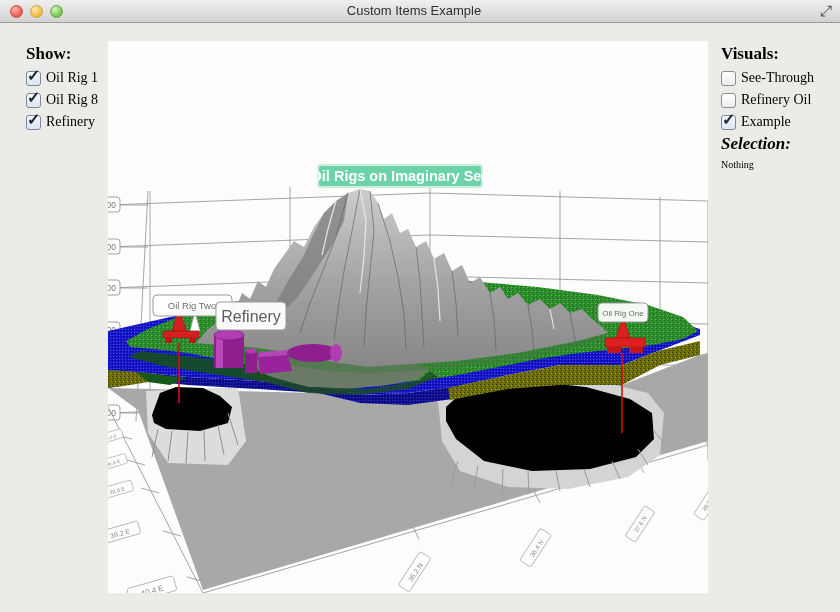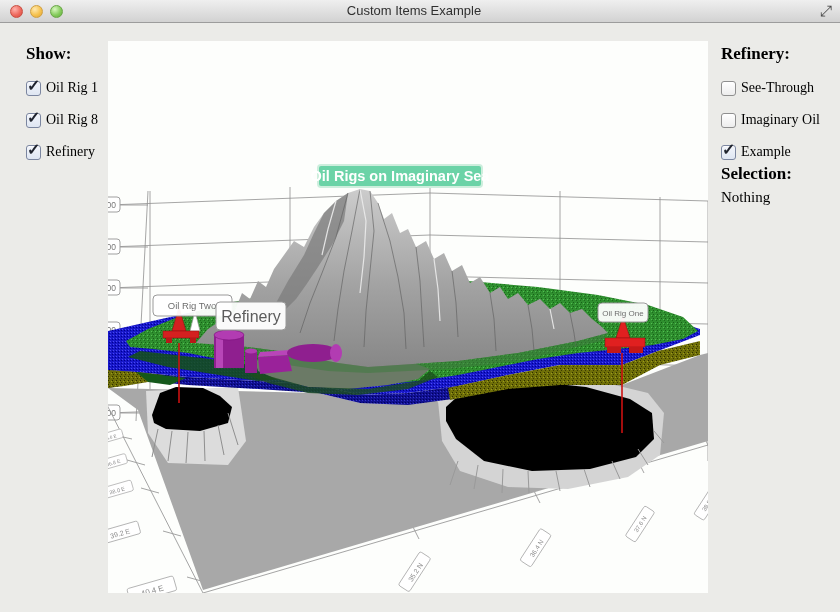--- a/index.html
+++ b/index.html
@@ -21,37 +21,37 @@
   .traffic{position:absolute;top:5px;width:13px;height:13px;border-radius:50%;}
   .t-close{left:10px;background:radial-gradient(circle at 35% 30%,#ffb3ad,#ee6a5f 55%,#d4473c);border:1px solid #c94f43;box-sizing:border-box;}
   .t-min{left:30px;background:radial-gradient(circle at 35% 30%,#ffe9b0,#f6c24f 55%,#dda337);border:1px solid #d0a043;box-sizing:border-box;}
   .t-zoom{left:50px;background:radial-gradient(circle at 35% 30%,#d8f7c0,#86cc5e 55%,#5ea93a);border:1px solid #6aa648;box-sizing:border-box;}
   .expand-glyph{position:absolute;right:8px;top:2px;font-size:15px;color:#4a4a4a;}
   
   .panel{position:absolute;font-family:"Liberation Serif",serif;color:#000;}
   .panel h3{font-size:17px;margin:0 0 5px 0;font-weight:bold;font-family:"Liberation Serif",serif;}
   .left-panel{left:26px;top:44px;width:80px;}
   .right-panel{left:721px;top:44px;width:115px;}
-  .cb-row{display:flex;align-items:center;margin:16px 0 6px 0;height:16px;}
+  .cb-row{display:flex;align-items:center;margin:6px 0 6px 0;height:16px;}
   .right-panel .cb-row{margin-bottom:4px;align-items:center;}
   .cb{
     width:13px;height:13px;border:1px solid #8f8f8f;border-radius:3px;
     background:linear-gradient(#ffffff,#ededed);
     margin-right:5px;position:relative;flex:0 0 13px;
     box-shadow:inset 0 1px 1px rgba(255,255,255,.8);
   }
   [data-checked="true"] .cb{background:linear-gradient(#f2f5fb,#dfe6f2);border-color:#7b86a0;}
   [data-checked="true"] .cb::after{
     content:"✓";position:absolute;left:0px;top:-6px;
     font-size:16px;font-weight:bold;color:#20242e;
     font-family:"Liberation Sans",sans-serif;
   }
   .cb-label{font-size:14px;white-space:nowrap;}
-  .sel-value{font-size:15px;margin-top:4px;}
-  .right-panel h3.second{margin-top:1px;}
+  .sel-value{font-size:10px;margin-top:4px;}
+  .right-panel h3.second{margin-top:1px;font-style:italic;}
   
   .plot{
     position:absolute;left:108px;top:41px;width:600px;height:552px;
     background:#fdfefc;overflow:hidden;
   }
   .plot svg{display:block;}
   text{font-family:"Liberation Sans",sans-serif;}
 </style>
 </head>
 <body>
@@ -74,28 +74,28 @@
     <span class="cb"></span>
     <span class="cb-label">Oil Rig 8</span>
   </div>
   <div class="cb-row" data-checked="true">
     <span class="cb"></span>
     <span class="cb-label">Refinery</span>
   </div>
 </div>
 
 <div class="panel right-panel">
-  <h3>Refinery:</h3>
+  <h3>Visuals:</h3>
   <div class="cb-row" data-checked="false">
     <span class="cb"></span>
     <span class="cb-label">See-Through</span>
   </div>
   <div class="cb-row" data-checked="false">
     <span class="cb"></span>
-    <span class="cb-label">Imaginary Oil</span>
+    <span class="cb-label">Refinery Oil</span>
   </div>
   <div class="cb-row" data-checked="true">
     <span class="cb"></span>
     <span class="cb-label">Example</span>
   </div>
   <h3 class="second">Selection:</h3>
   <div class="sel-value">Nothing</div>
 </div>
 
 <div class="plot">

